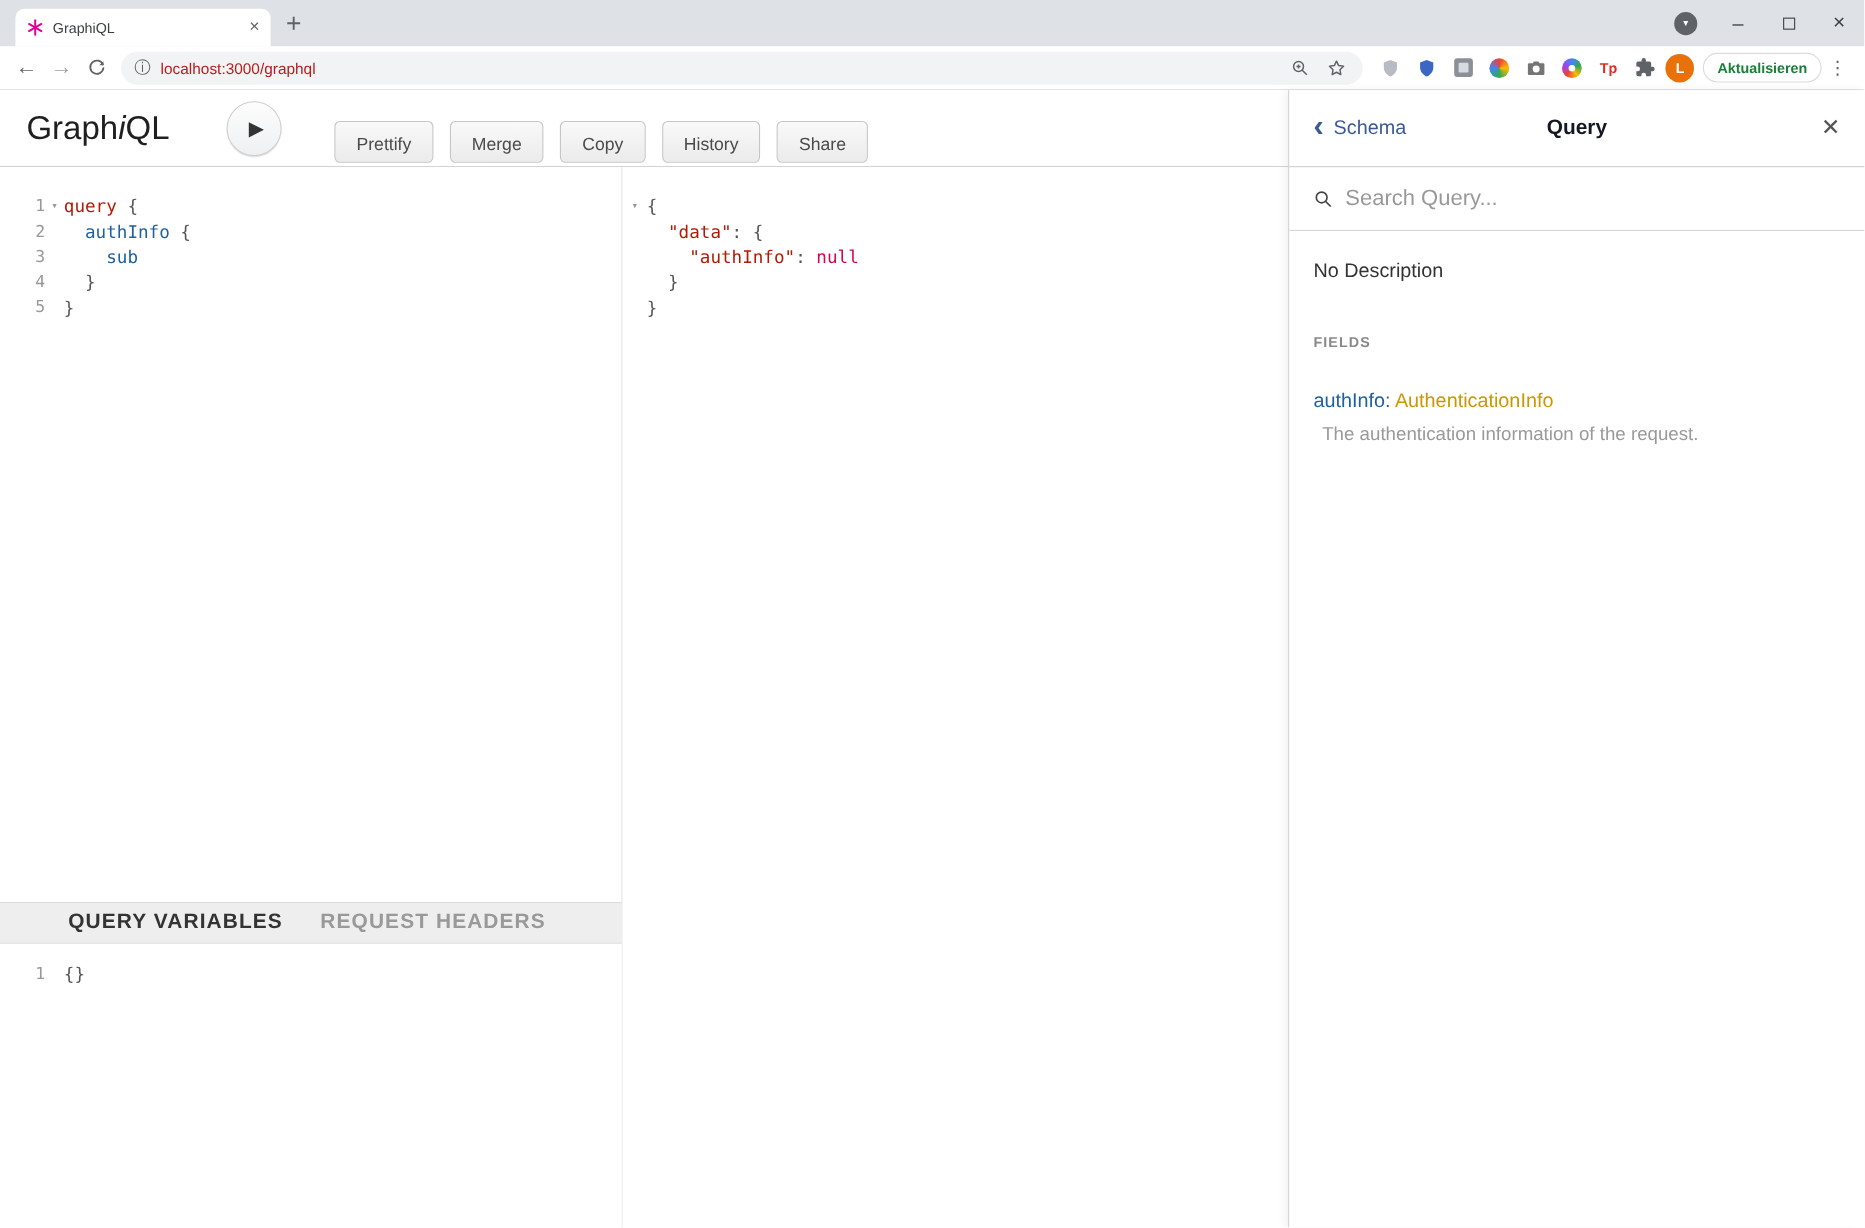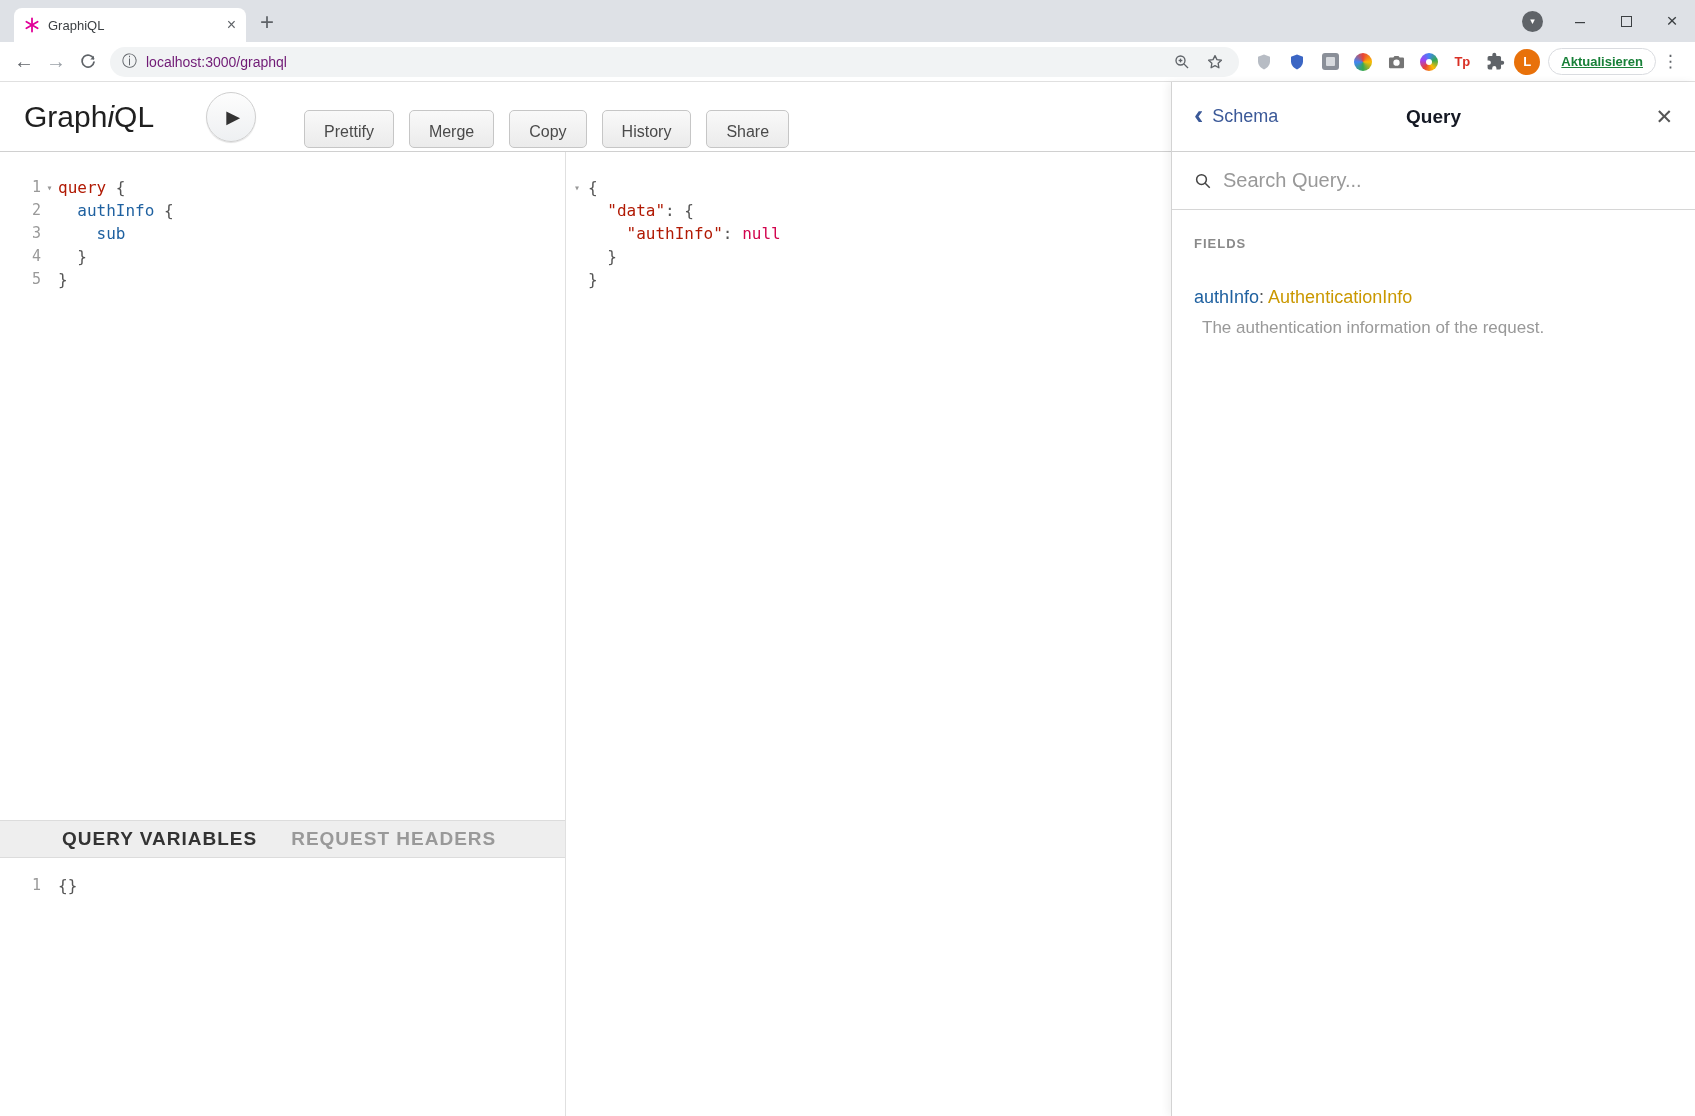--- a/index.html
+++ b/index.html
@@ -23,36 +23,36 @@
   .winbtn.close { font-size: 19px; }
 
   .navbar { height: 40px; background: #fff; border-bottom: 1px solid #e0e0e0; display: flex; align-items: center; padding: 0 8px; }
   .nav-icon { width: 32px; height: 32px; display: flex; align-items: center; justify-content: center;
               font-size: 20px; color: #5f6368; flex: none; }
   .nav-icon.fwd { color: #9aa0a6; }
   .omnibox { flex: 1; height: 30px; background: #f1f3f4; border-radius: 15px; display: flex; align-items: center;
              gap: 9px; padding: 0 12px; margin: 0 6px; min-width: 0; }
   .info-glyph { font-size: 15px; color: #5f6368; }
   .omnibox input { flex: 1; border: none; outline: none; background: transparent; font-size: 14px;
-                   color: #701a75; font-family: "Liberation Sans", sans-serif; min-width: 0; }
+                   color: #b91c1c; font-family: "Liberation Sans", sans-serif; min-width: 0; }
   .obx-icon { width: 24px; height: 24px; display: flex; align-items: center; justify-content: center; flex: none; }
   .ext-row { display: flex; align-items: flex-start; gap: 7px; margin: 0 6px; flex: none; }
   .ext-icon { width: 26px; height: 26px; display: flex; align-items: center; justify-content: center; }
   .sq-gray { width: 17px; height: 17px; background: #8a8f98; border-radius: 3px; position: relative; }
   .sq-gray::after { content: ""; position: absolute; left: 4px; top: 4px; width: 9px; height: 9px; background: #d7dade; border-radius: 1px; }
   .wheel { width: 18px; height: 18px; border-radius: 50%;
            background: conic-gradient(#ea4335, #fbbc04, #34a853, #4285f4, #ea4335); }
   .pinwheel { width: 18px; height: 18px; border-radius: 50%; position: relative;
            background: conic-gradient(#4285f4, #34a853, #fbbc04, #ea4335, #a142f4, #4285f4); }
   .pinwheel::after { content: ""; position: absolute; left: 6px; top: 6px; width: 6px; height: 6px; background: #fff; border-radius: 50%; }
   .tp-label { font-size: 13px; font-weight: bold; color: #d93025; }
   .avatar { width: 26px; height: 26px; border-radius: 50%; background: var(--c-avatar-orange, #e8710a);
             color: #fff; font-size: 13px; font-weight: bold; display: flex; align-items: center; justify-content: center; flex: none; }
   .update-pill { border: 1px solid #dadce0; border-radius: 16px; background: #fff; padding: 5px 12px;
-                 font-size: 13px; font-weight: bold; color: var(--c-update-green, #188038); margin: 0 4px 0 8px; white-space: nowrap; text-decoration: underline; }
+                 font-size: 13px; font-weight: bold; color: var(--c-update-green, #188038); margin: 0 4px 0 8px; white-space: nowrap; }
   .kebab { font-size: 17px; color: #5f6368; padding: 0 8px 0 2px; }
 
   
   .app-row { display: flex; height: calc(1116px - 82px); }
   .left-stack { flex: 1; display: flex; flex-direction: column; min-width: 0; }
 
   .gql-topbar { height: 70px; flex: none; display: flex; align-items: center; padding-left: 24px;
                 border-bottom: 1px solid #d0d0d0; background: #fff; }
   .logo { font-size: 30px; color: #1f1f1f; }
   .execute { width: 50px; height: 50px; border-radius: 50%; border: 1px solid #cfcfcf;
@@ -315,20 +315,21 @@
     <div class="docs-search">
       <span style="display:flex;">
         <svg width="18" height="18" viewBox="0 0 24 24" fill="none" stroke="#444" stroke-width="2">
           <circle cx="10" cy="10" r="6.5"></circle>
           <line x1="15" y1="15" x2="21" y2="21"></line>
         </svg>
       </span>
       <input type="text" placeholder="Search Query..." style="">
     </div>
     <div class="docs-body">
+      <div class="no-desc">No Description</div>
       <div class="fields-h">FIELDS</div>
       <div class="field-row">
         <span class="field-name">authInfo</span><span class="field-sep">: </span><span class="type-name">AuthenticationInfo</span>
       </div>
       <div class="field-desc">The authentication information of the request.</div>
     </div>
   </div>
 
 </div>
 

